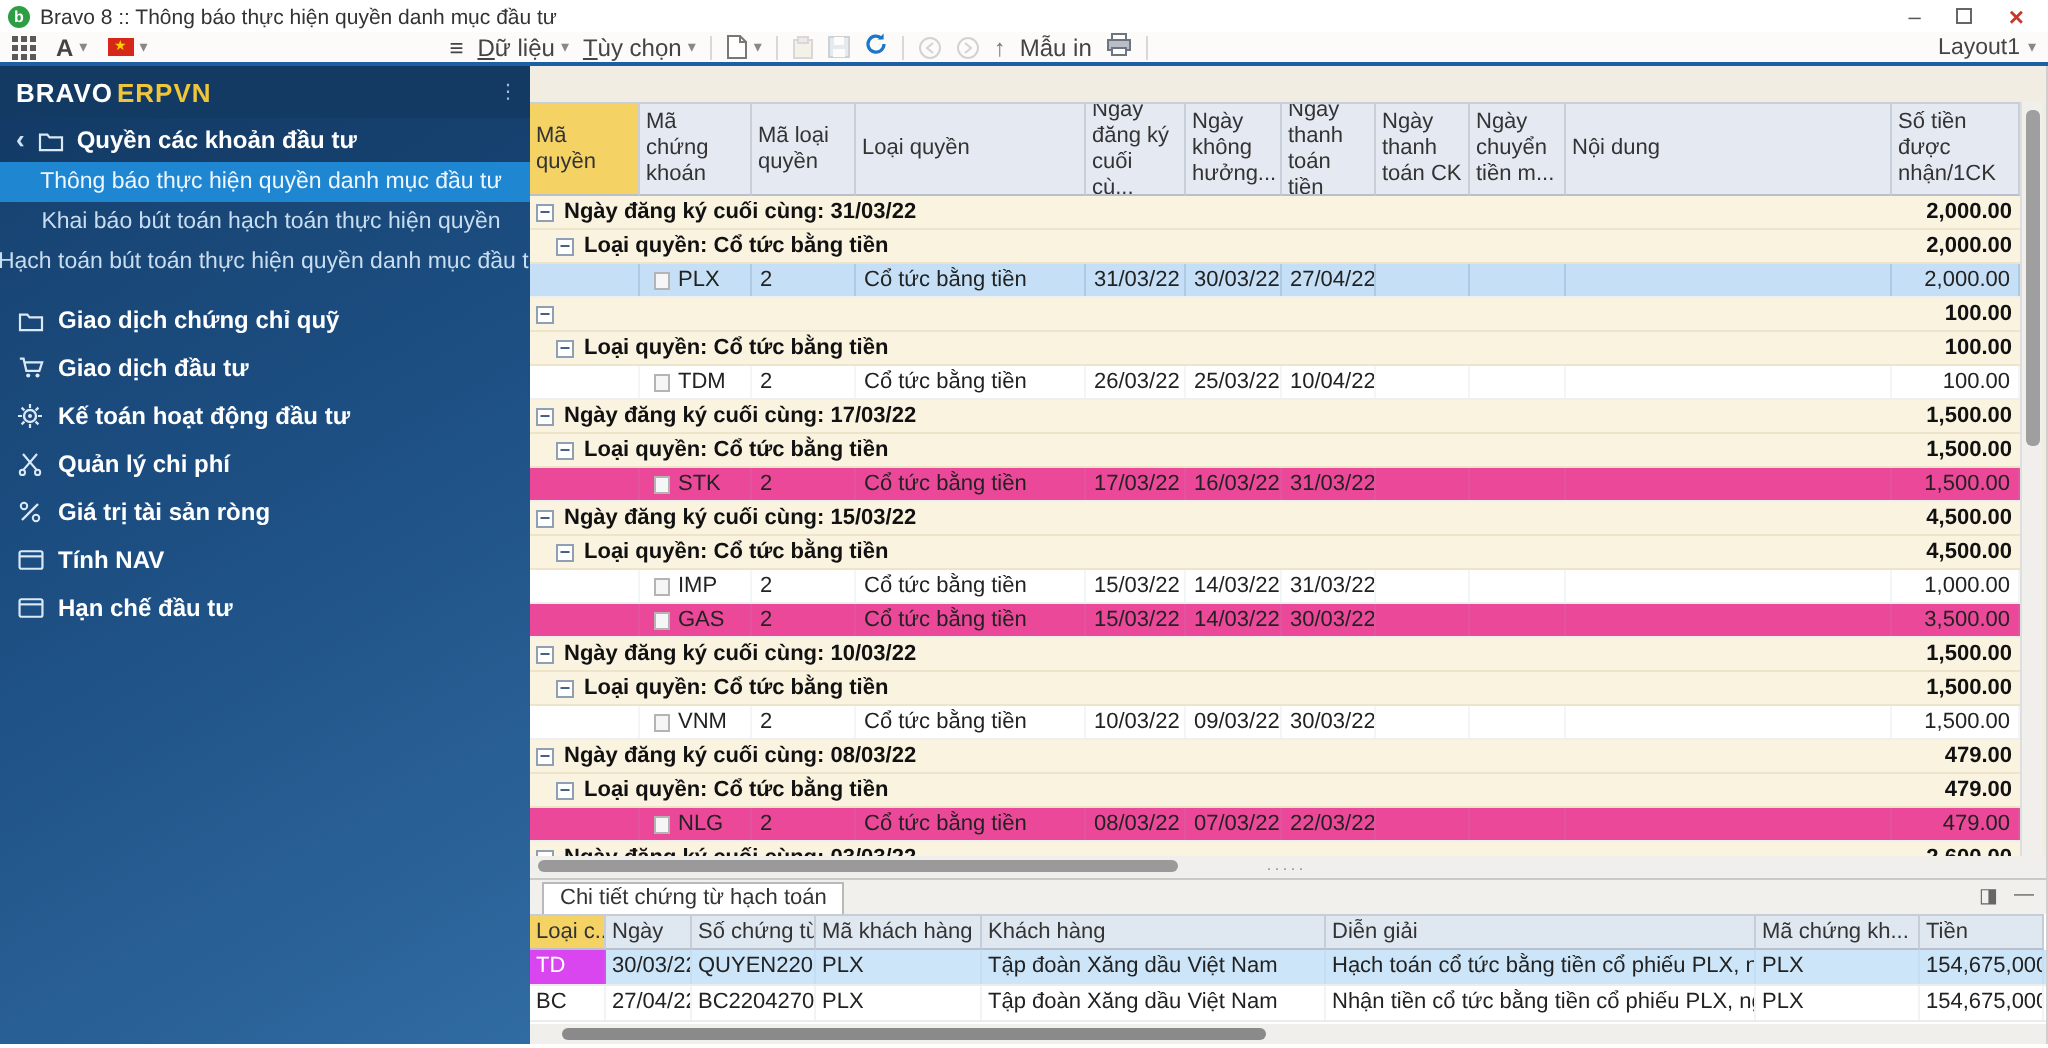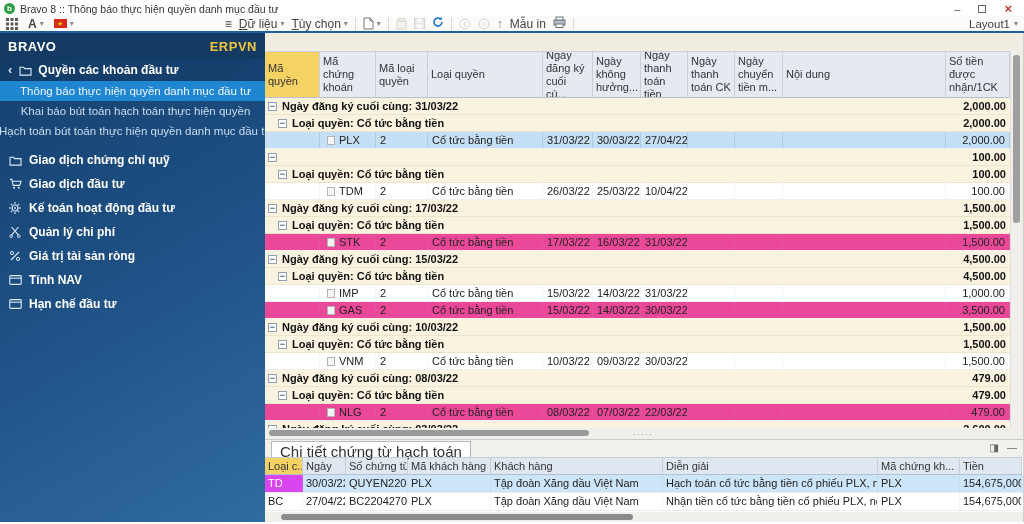--- a/index.html
+++ b/index.html
@@ -26,21 +26,21 @@
   .flag { width:13px; height:9px; background:#d62718; display:inline-flex; align-items:center; justify-content:center; color:#ffd100; font-size:7px; line-height:7px; }
   .dim { opacity:.35; }
   .refresh { color:#1c76c9; font-weight:bold; }
   .tb-right { margin-left:auto; display:flex; align-items:center; gap:4px; font-size:11.5px; color:#444; }
 
   
   .app-body { display:flex; height:489px; }
 
   
   .sidebar { width:265px; background:linear-gradient(150deg,#15406d 0%, #1d4f83 45%, #306ba1 100%); color:#e8f1fa; flex-shrink:0; display:flex; flex-direction:column; }
-  .sb-logo { height:26px; background:#123a63; display:flex; align-items:center; padding:0 8px; position:relative;justify-content:space-between; }
+  .sb-logo { height:26px; background:#123a63; display:flex; align-items:center; padding:0 8px; position:relative; }
   .sb-logo .b1 { color:#fff; font-weight:bold; font-size:13px; letter-spacing:.5px; }
   .sb-logo .b2 { color:#f0c53a; font-weight:bold; font-size:13px; margin-left:2px; letter-spacing:.5px; }
   .sb-logo .dots { position:absolute; right:6px; color:#9fc0dc; font-size:10px; }
   .sb-section { height:22px; display:flex; align-items:center; gap:6px; padding:0 8px; font-weight:bold; color:#fff; font-size:12px; background:rgba(10,40,75,.25); }
   .sb-chevron { color:#cfe3f5; font-size:13px; line-height:12px; }
   .sb-item { height:20px; display:flex; align-items:center; padding:0 8px 0 14px; font-size:11.5px; color:#c9ddf0; white-space:nowrap; overflow:hidden;justify-content:center; }
   .sb-item.selected { background:#1f86d2; color:#eef7ff; }
   .sb-groups { margin-top:7px; }
   .sb-group { height:24px; display:flex; align-items:center; gap:7px; padding:0 8px; font-weight:bold; color:#fff; font-size:12px; white-space:nowrap; }
   .sb-icon { width:14px; display:inline-flex; justify-content:center; flex-shrink:0; }
@@ -74,21 +74,21 @@
   .vscroll { width:11px; height:377px; background:#f1efec; border-left:1px solid #dedede; position:relative; }
   .vthumb { position:absolute; left:2px; width:7px; border-radius:3px; background:#9f9f9f; }
 
   .hscroll-mid { height:11px; background:#f1efec; position:relative; flex-shrink:0; }
   .hthumb { position:absolute; top:2px; height:6px; border-radius:3px; background:#9a9a9a; }
   .grip-dots { position:absolute; top:1px; left:368px; color:#9a9a9a; font-size:9px; letter-spacing:1px; }
 
   
   .bottom { flex:1; display:flex; flex-direction:column; background:#fff; border-top:1px solid #c9c9c9; }
   .tabstrip { height:17px; background:#f2f0ed; display:flex; align-items:flex-end; padding-left:6px; position:relative; flex-shrink:0; }
-  .tab { background:#fff; border:1px solid #b9b9b9; border-bottom:none; padding:1px 8px 0 8px; font-size:15px; color:#333; height:16px; }
+  .tab { background:#fff; border:1px solid #b9b9b9; border-bottom:none; padding:1px 8px 0 8px; font-size:11px; color:#333; height:16px; }
   .panel-btns { position:absolute; right:6px; top:2px; display:flex; gap:8px; color:#666; font-size:10px; }
   .bhdr { display:grid; grid-template-columns:38px 43px 62px 83px 172px 215px 82px 62px; height:18px; flex-shrink:0; }
   .bhdr > div { background:#dfe7f0; border-right:1px solid #c6cdd7; border-bottom:1px solid #b9c0cc; border-top:1px solid #c6cdd7; padding:0 3px; line-height:17px; font-size:11px; color:#333; overflow:hidden; white-space:nowrap; }
   .bhdr > div.gold { background:#f4d263; }
   .brow { display:grid; grid-template-columns:38px 43px 62px 83px 172px 215px 82px 62px; height:18px; line-height:17px; font-size:11px; border-bottom:1px solid #ececec; }
   .brow > div { padding:0 3px; overflow:hidden; white-space:nowrap; border-right:1px solid rgba(160,180,200,.15); }
   .brow.sel { background:#cde5f8; }
   .brow .typecell.focus { background:#d946ef; color:#fff; }
   .brow .num { text-align:right; }
   .hscroll-bot { height:10px; background:#f1efec; position:relative; margin-top:auto; }

